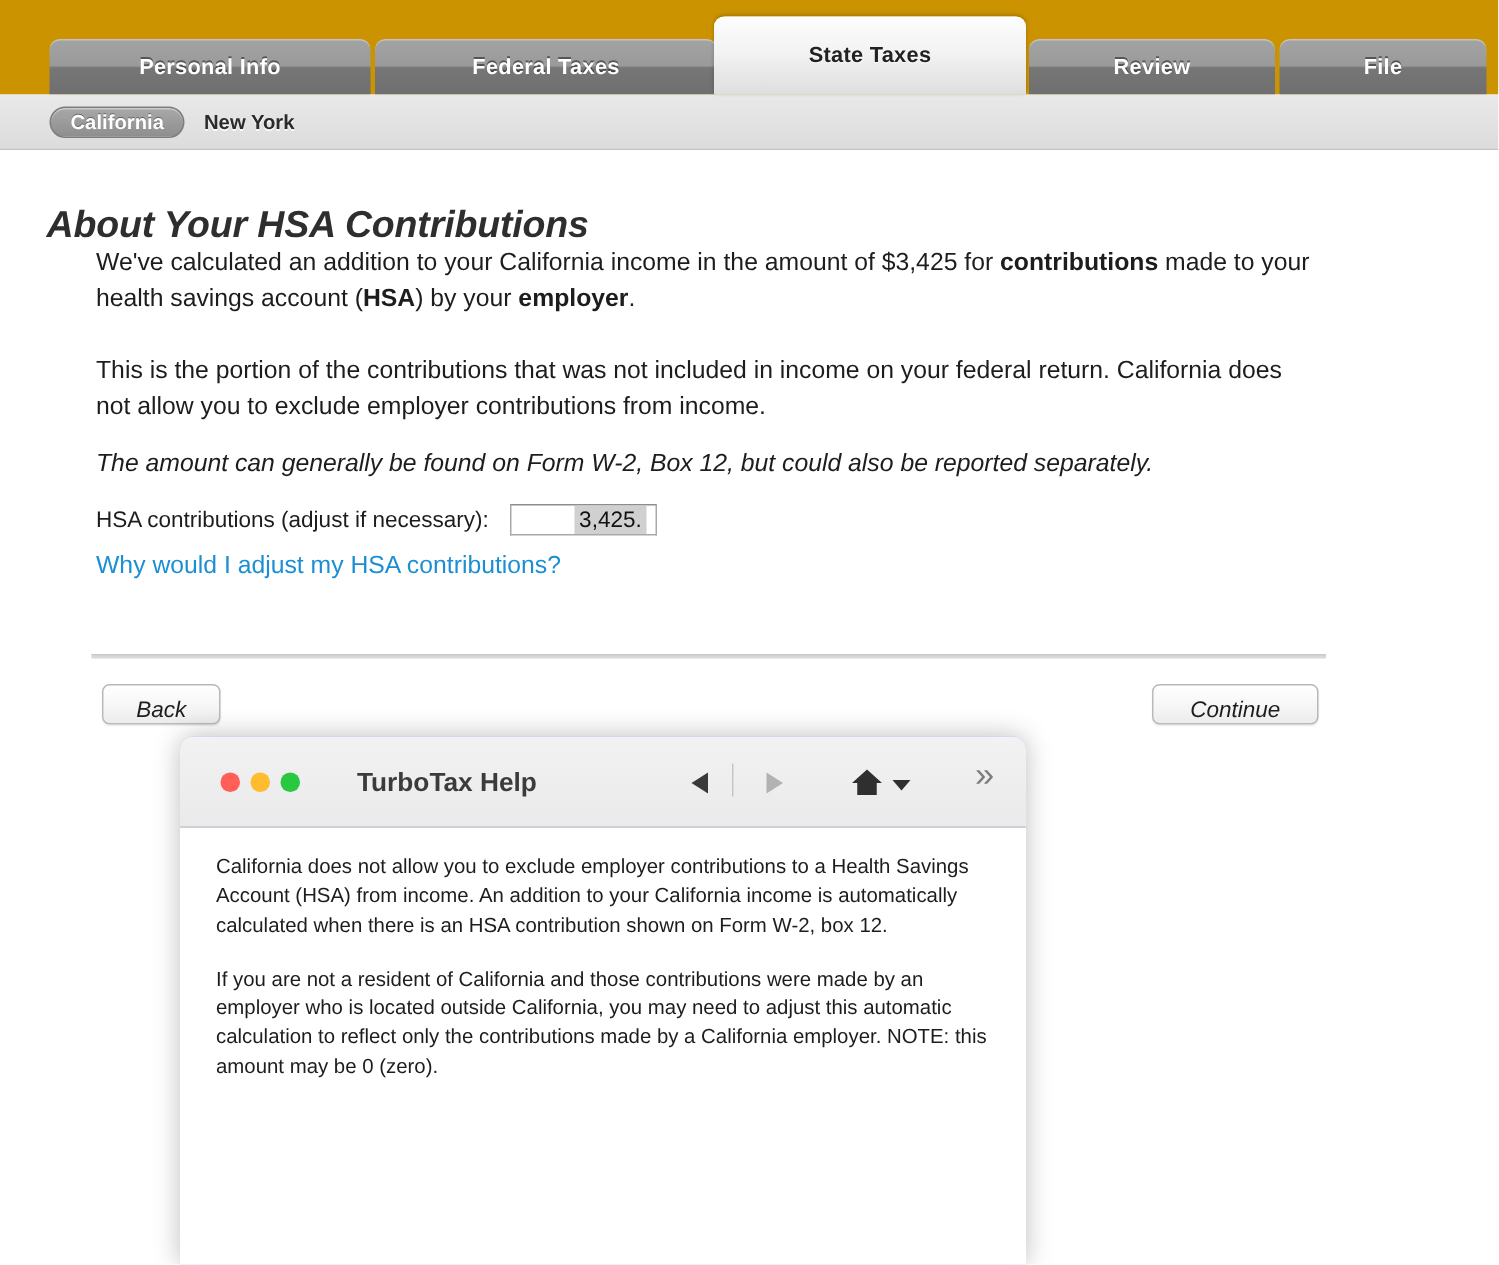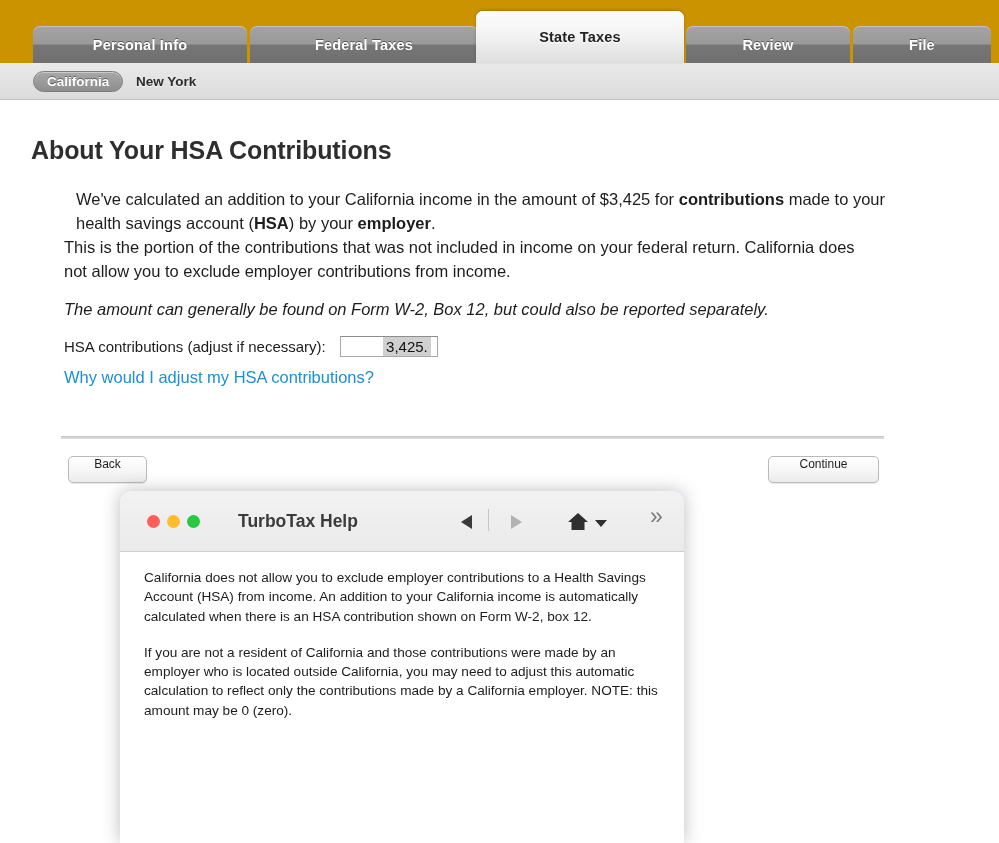--- a/index.html
+++ b/index.html
@@ -171,30 +171,31 @@
     background: #ffffff;
   }
   .page-title {
     position: absolute;
     left: 31px; top: 36px;
     font-size: 25px;
     font-weight: bold;
     color: #2e2e2e;
     letter-spacing: -0.1px;
     white-space: nowrap;
+    font-style: italic;
   }
   .body-block {
     position: absolute;
     left: 64px;
     width: 812px;
     font-size: 16.5px;
     line-height: 1.45;
     color: #1d1d1d;
   }
-  #para-1 { top: 88px; margin-left: 12px; }
+  #para-1 { top: 64px; }
   #para-2 { top: 136px; }
   #para-3 { top: 198px; font-style: italic; }
   .body-block b { font-weight: bold; }
 
   .field-row {
     position: absolute;
     left: 64px; top: 236px;
     display: flex;
     align-items: center;
   }
@@ -242,26 +243,27 @@
     border-top: 1px solid #c9c9c9;
   }
   .nav-btn {
     position: absolute;
     height: 27px;
     border: 1px solid #b9b9b9;
     border-radius: 5px;
     background: linear-gradient(to bottom, #ffffff 0%, #f6f6f6 55%, #ececec 100%);
     box-shadow: 0 1px 1px rgba(0,0,0,0.09);
     display: flex;
-    align-items: flex-start;
+    align-items: flex-end;
     justify-content: center;
-    font-size: 12px;
+    font-size: 15px;
     color: #1d1d1d;
     box-sizing: border-box;
     cursor: pointer;
+    font-style: italic;
   }
   #back-button { left: 68px; top: 356px; width: 79px; }
   #continue-button { left: 768px; top: 356px; width: 111px; }
 
   
   .help-window {
     position: absolute;
     left: 120px; top: 491px;
     width: 564px;
     height: 352px;

